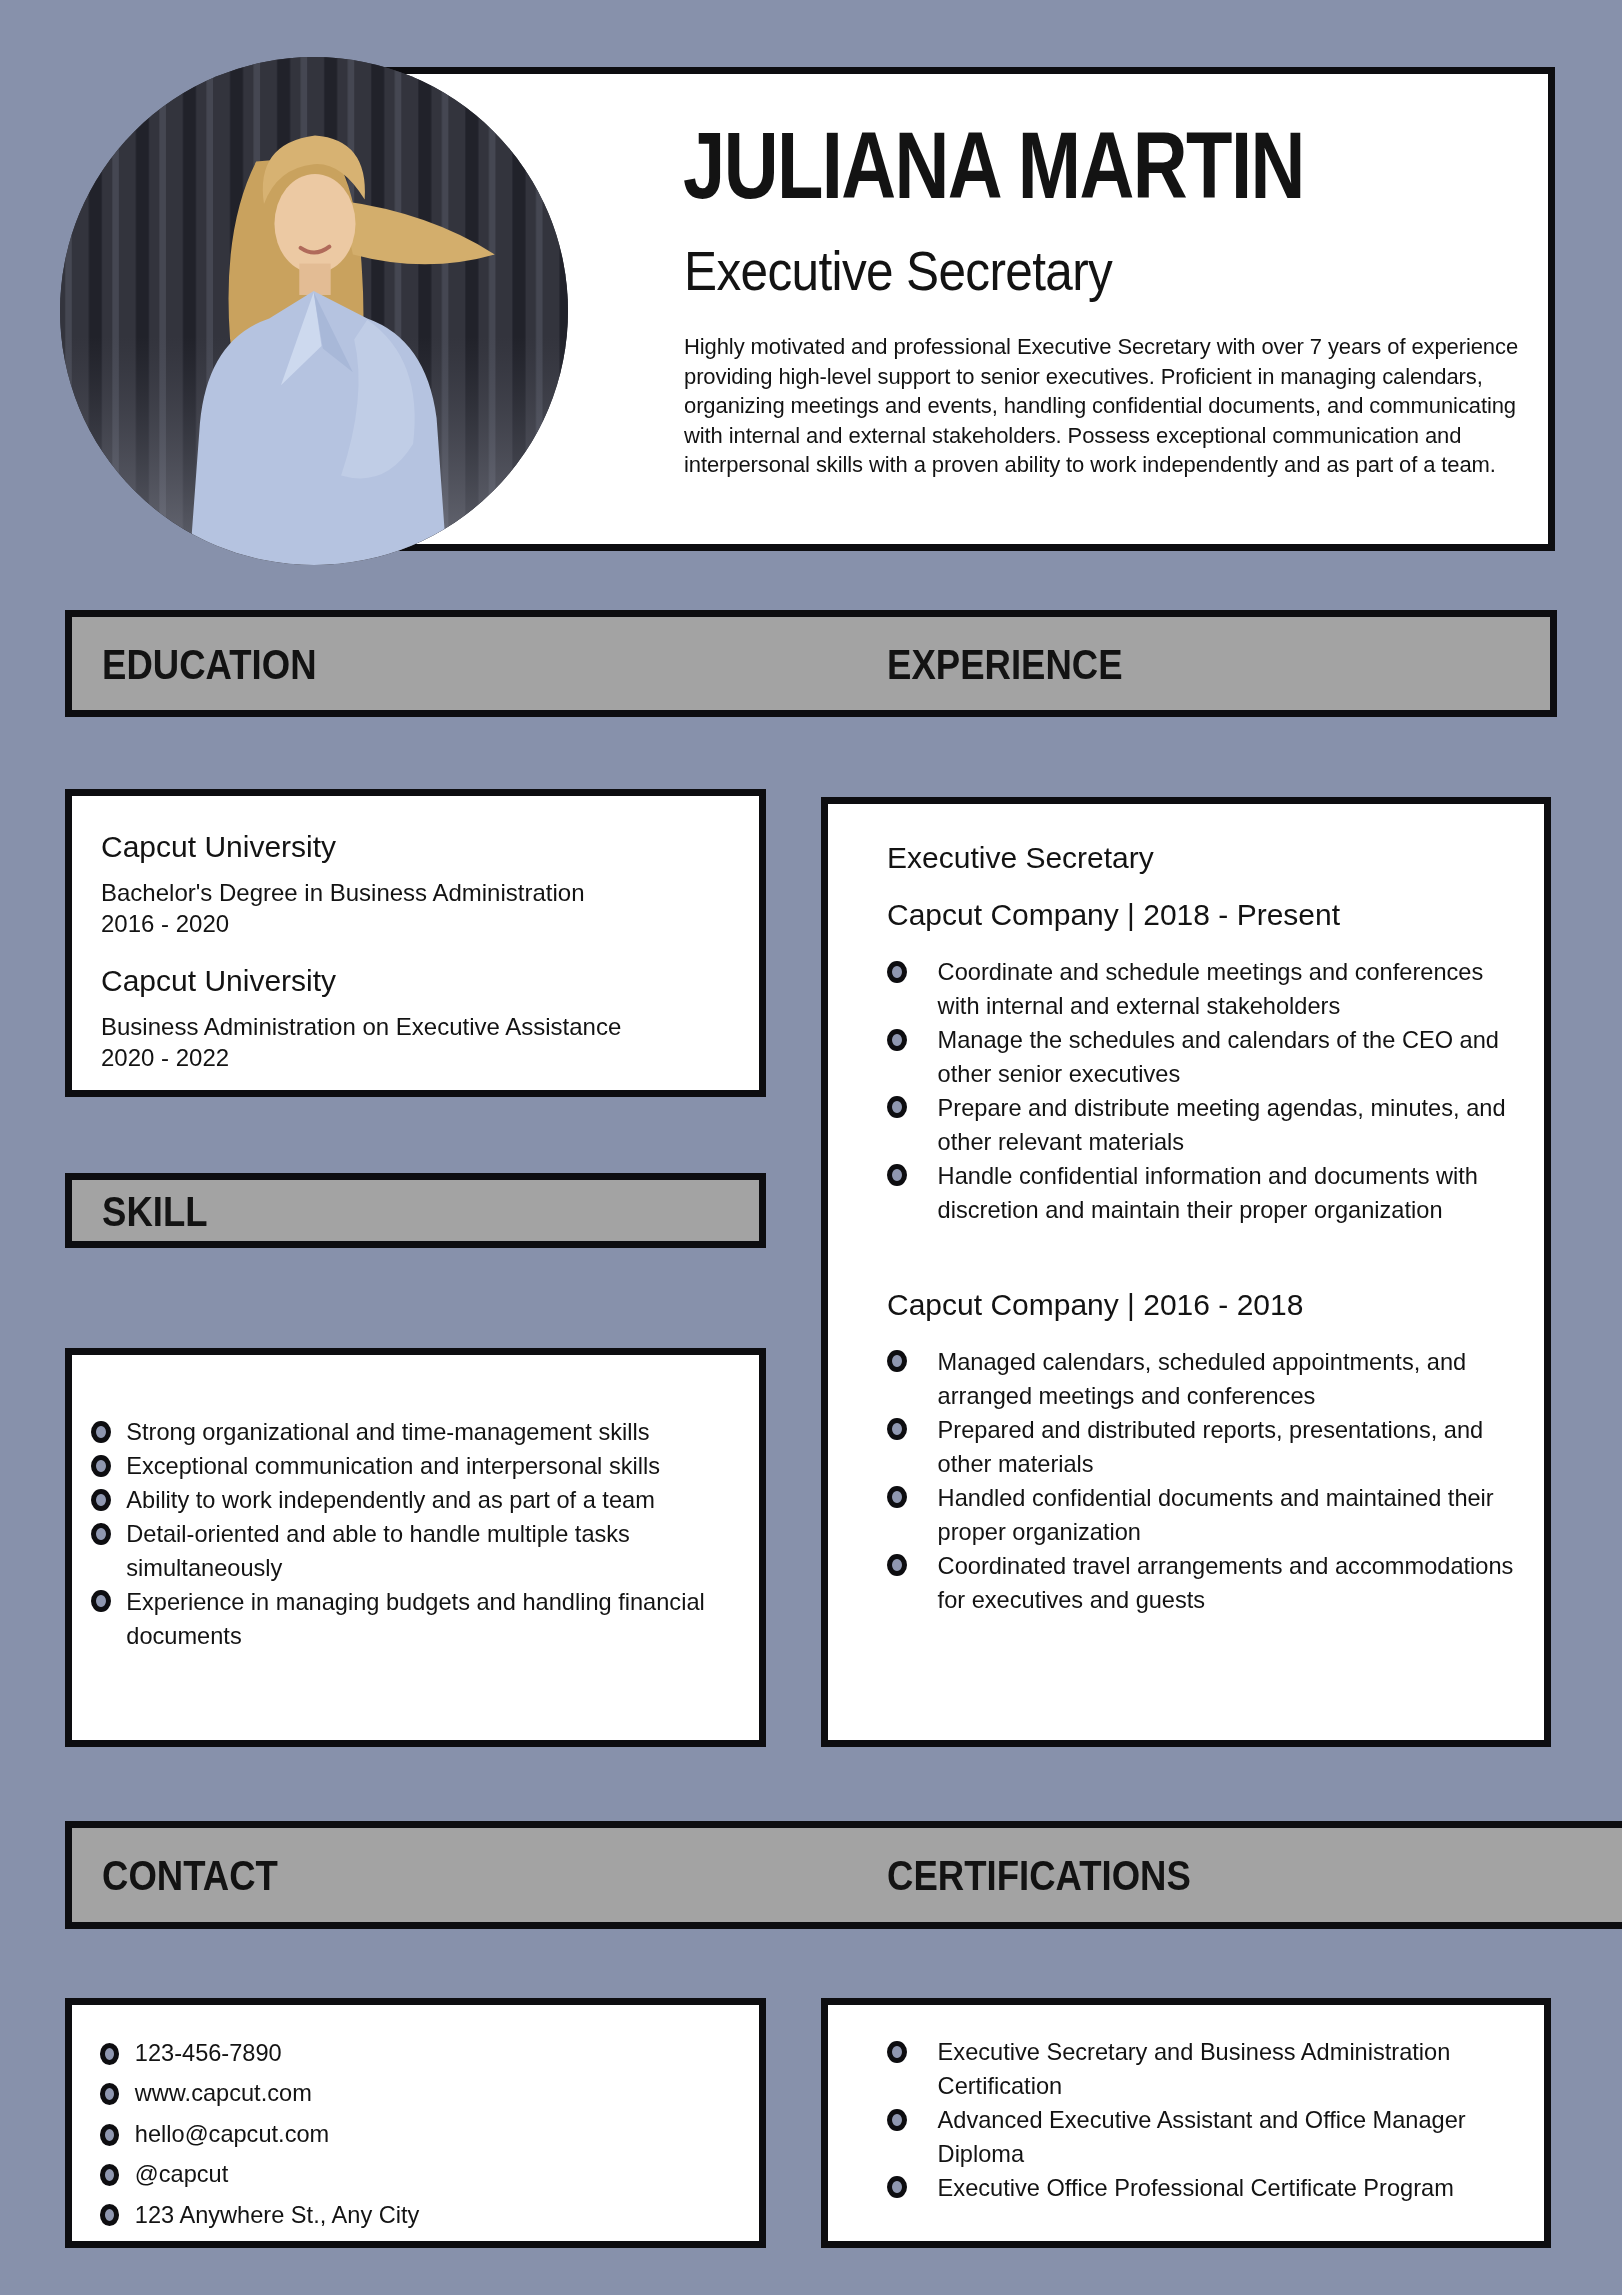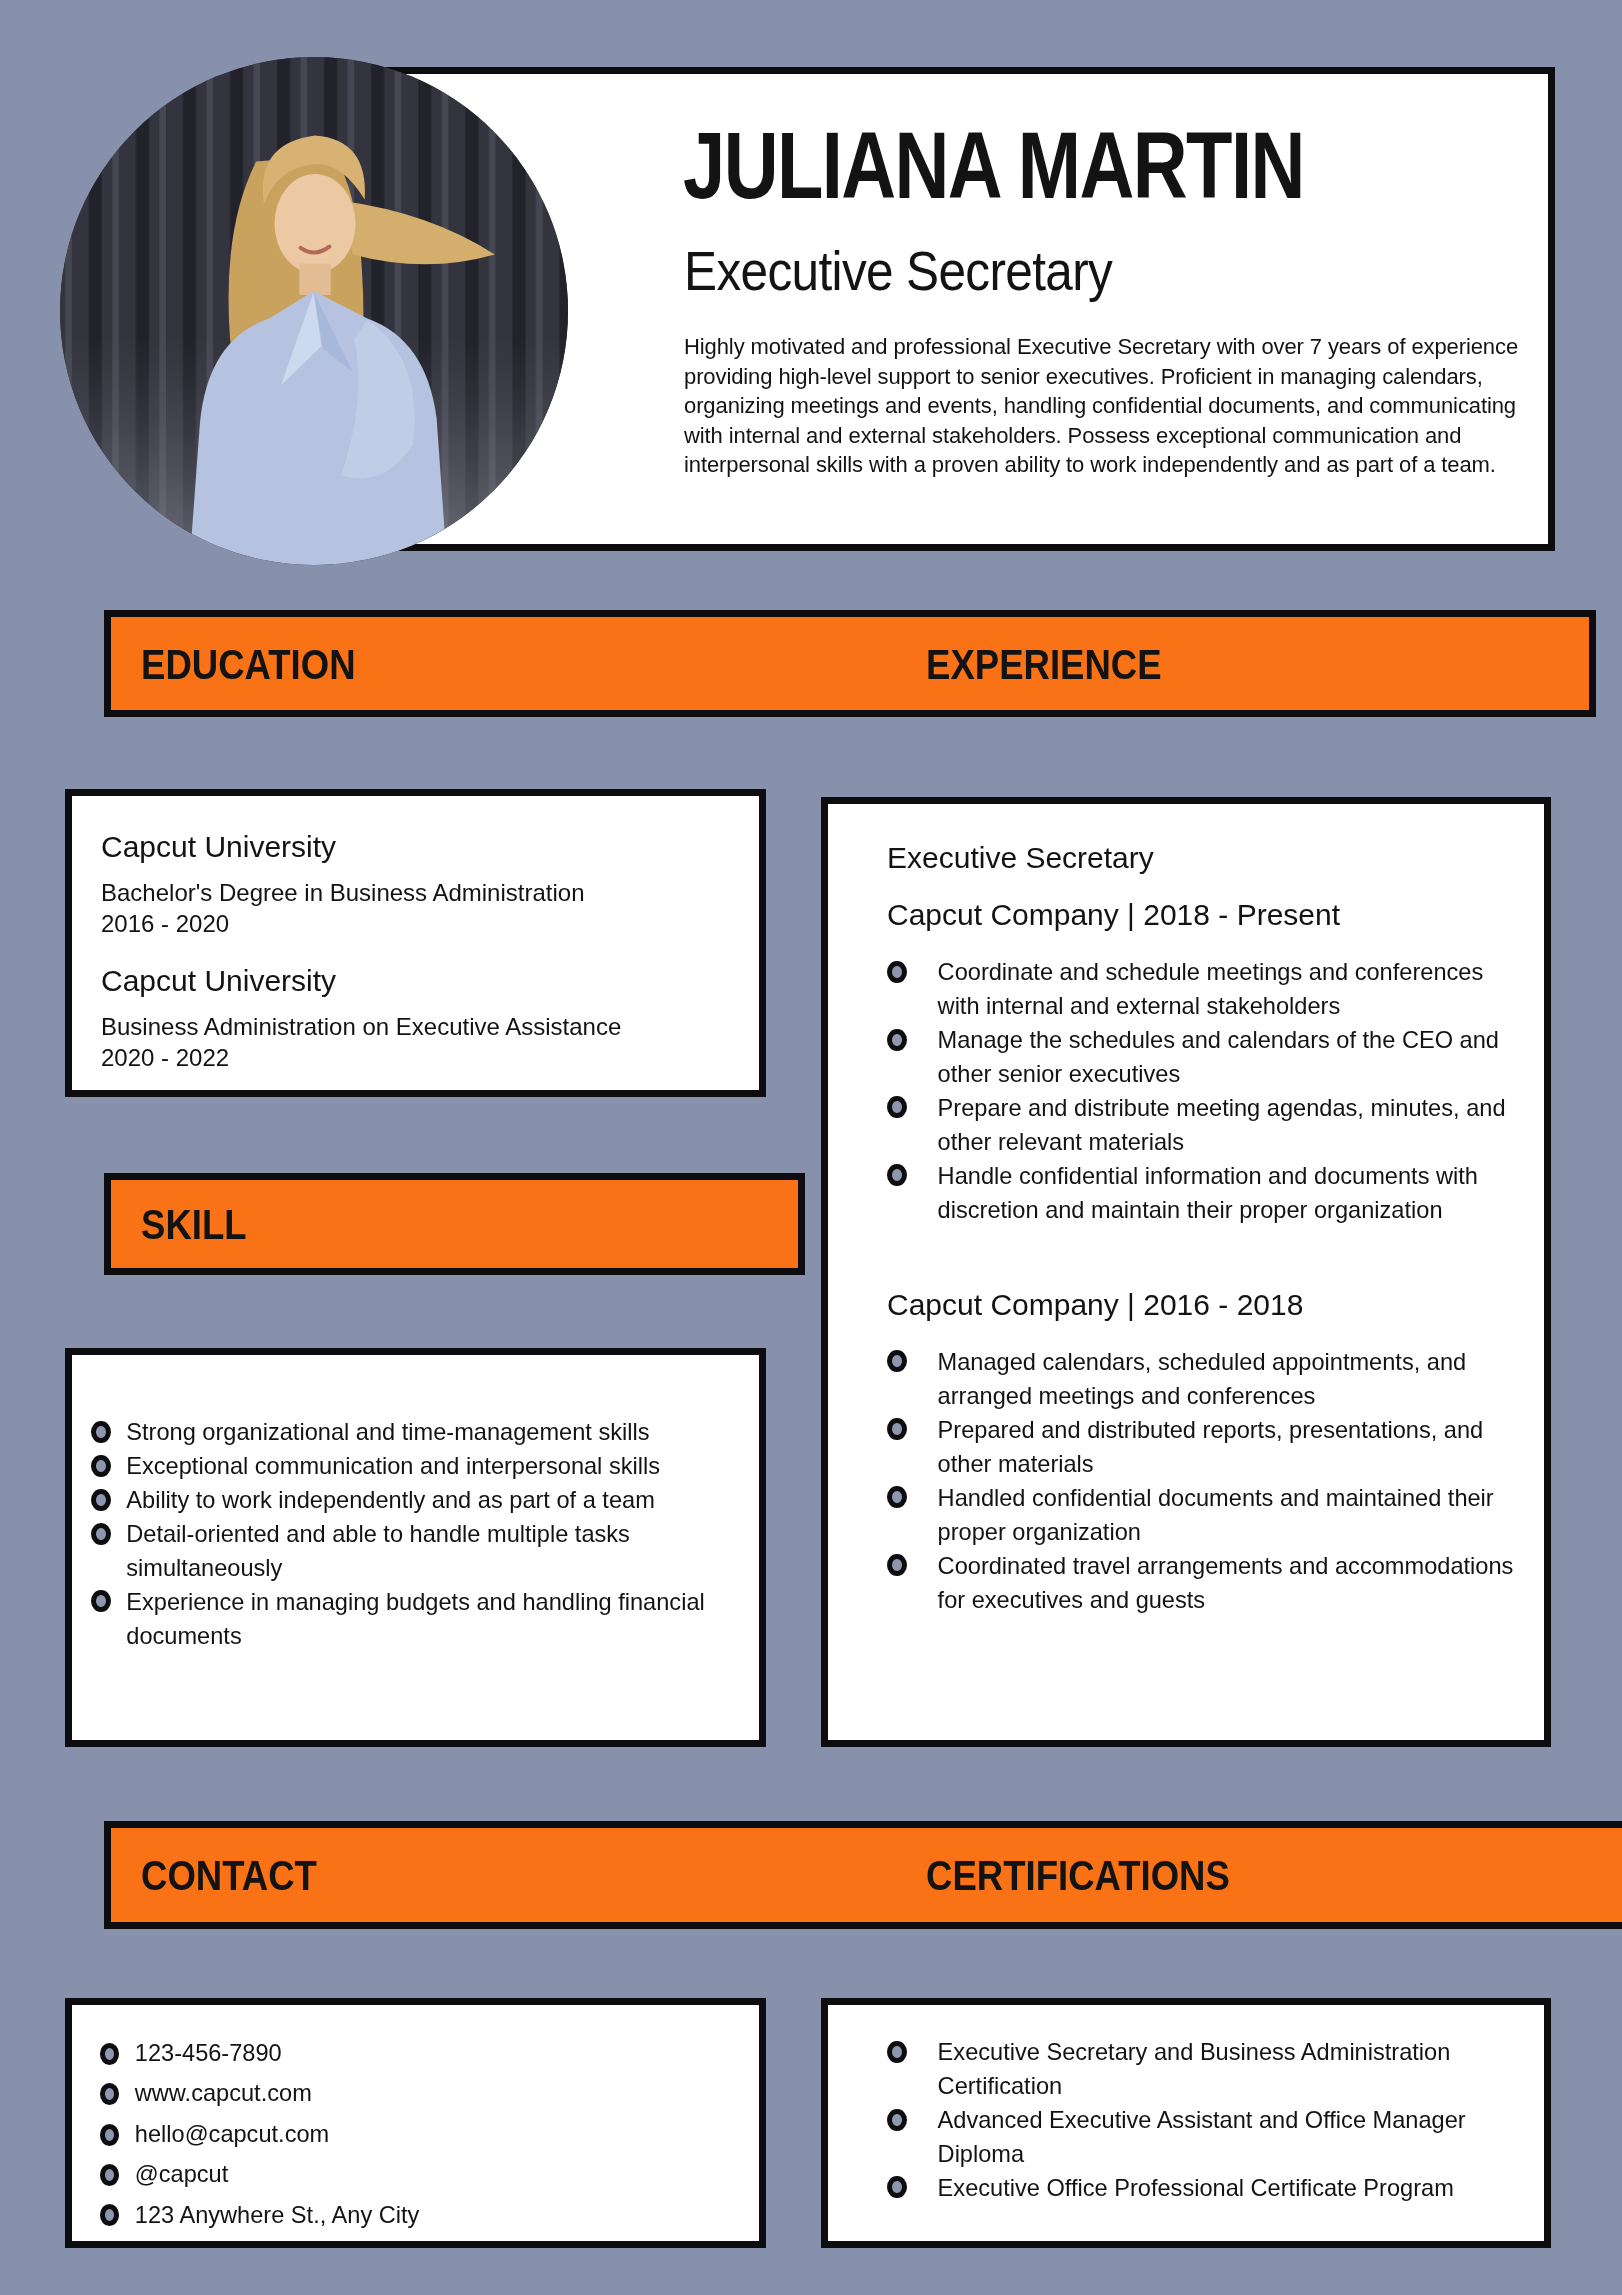--- a/index.html
+++ b/index.html
@@ -11,22 +11,22 @@
     color:#131313;
   }
   .page{position:absolute;inset:0;overflow:hidden;}
 
   
   .panel{
     position:absolute;background:#ffffff;
     border:7.2px solid #0d0d10;box-sizing:border-box;
   }
   .bar{
-    position:absolute;background:#f97316;
-    border:7.9px solid #0d0d10;box-sizing:border-box;margin-left:39px;
+    position:absolute;background:#a3a3a3;
+    border:7.9px solid #0d0d10;box-sizing:border-box;
   }
   .bar-label{
     position:absolute;top:50%;
     transform:translateY(-50%) scaleX(0.85);
     transform-origin:left center;
     font-size:43px;font-weight:bold;letter-spacing:0;
     white-space:nowrap;
   }
 
   
@@ -48,21 +48,21 @@
 
   
   .photo{
     position:absolute;left:60px;top:57px;width:508px;height:508px;
     border-radius:50%;overflow:hidden;z-index:3;background:#33343d;
   }
   .photo svg{display:block;width:100%;height:100%;}
 
   
   #bar-top{left:65px;top:610px;width:1492px;height:107px;}
-  #skill-bar{left:65px;top:1173px;width:701px;height:102px;}
+  #skill-bar{left:65px;top:1173px;width:701px;height:75px;}
   #bar-bottom{left:65px;top:1821px;width:1612px;height:108px;}
   .label-left{left:30px;}
   .label-right{left:815px;}
 
   
   #education-panel{left:65px;top:789px;width:701px;height:308px;padding:33px 34px 0 29px;}
   #skills-panel{left:65px;top:1348px;width:701px;height:399px;padding:61px 13px 0 19px;}
   #experience-panel{left:821px;top:797px;width:730px;height:950px;padding:36px 19.6px 0 59px;}
   #contact-panel{left:65px;top:1998px;width:701px;height:250px;padding:33px 13px 0 27.5px;}
   #cert-panel{left:821px;top:1998px;width:730px;height:250px;padding:31px 16.4px 0 59px;}

